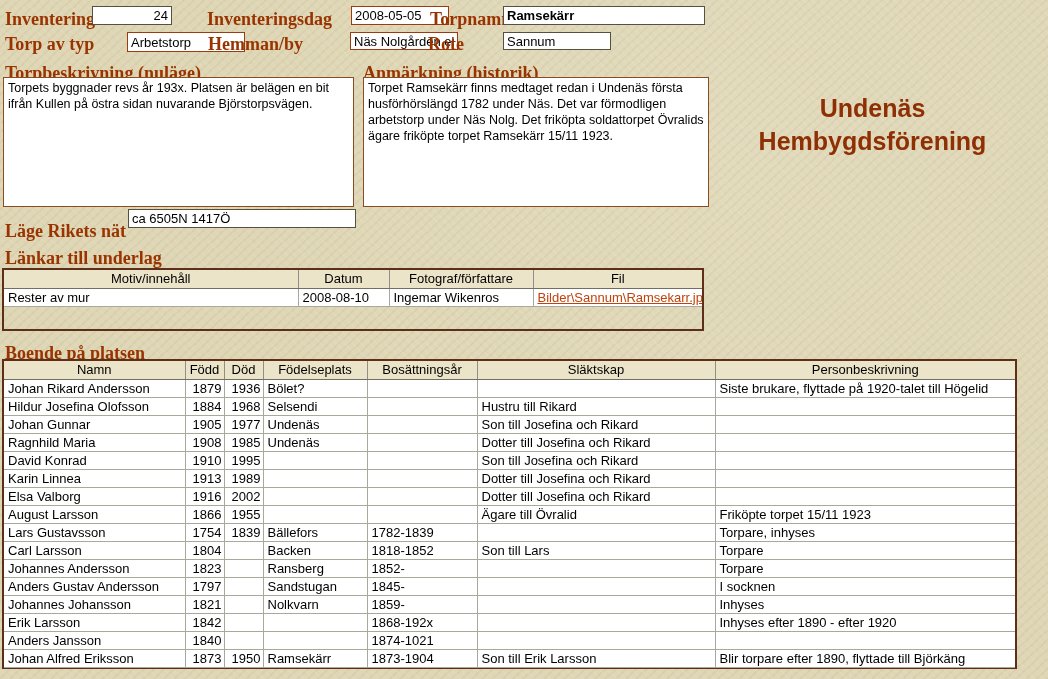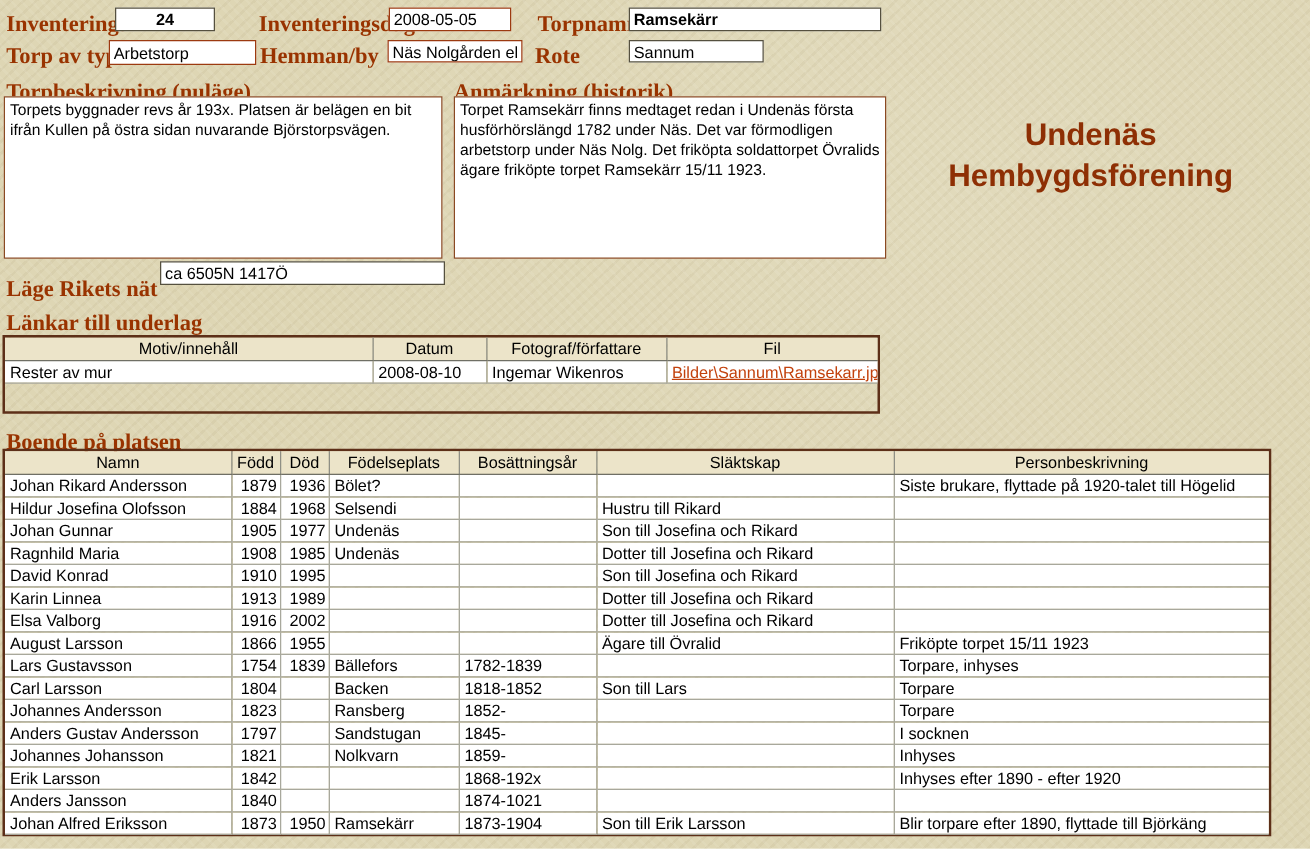--- a/index.html
+++ b/index.html
@@ -27,23 +27,23 @@
   .fld {
     position:absolute;
     background:#ffffff;
     border:1px solid #55503f;
     font-family:"Liberation Sans", sans-serif;
     font-size:13px;
     color:#000;
     padding:0 3px;
     height:19px;
   }
-  .fld.red { border-color:#9c3a10; }
+  .fld.red { border-color:#9c3a10;margin-left:40px; }
   .fld.bold { font-weight:bold; }
-  .fld.right { text-align:center;font-weight:bold; }
+  .fld.right { text-align:right; }
 
   textarea.fld {
     resize:none; overflow:hidden;
     font-size:12.5px; line-height:16px;
     padding:2px 4px;
     border:1px solid #8a4a22;
   }
 
   #branding { position:absolute; left:700px; top:92px; width:345px; text-align:center; }
   #branding .title {

